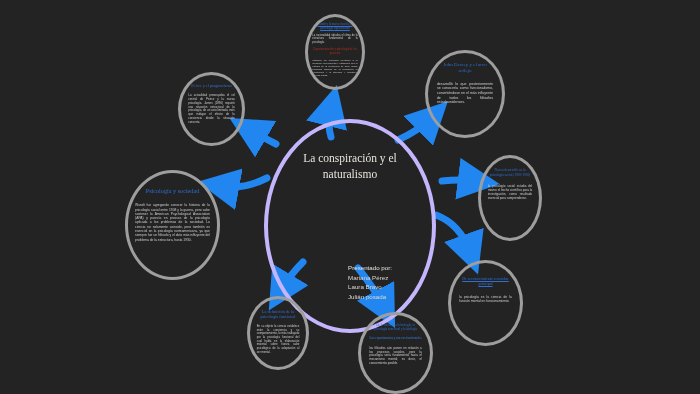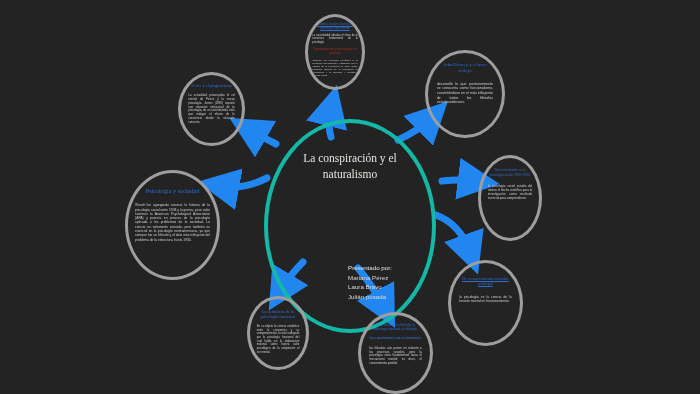--- a/index.html
+++ b/index.html
@@ -59,21 +59,21 @@
     line-height: 1.3;
   }
 
   
   #center-node {
     position: absolute;
     left: 264px;
     top: 119px;
     width: 172px;
     height: 214px;
-    border: 4px solid #14b8a6;
+    border: 4px solid #c4b5fd;
     border-radius: 50%;
     box-sizing: border-box;
   }
   #center-title {
     position: absolute;
     left: 12px;
     right: 12px;
     top: 28px;
     text-align: center;
     color: #e8e4dd;

